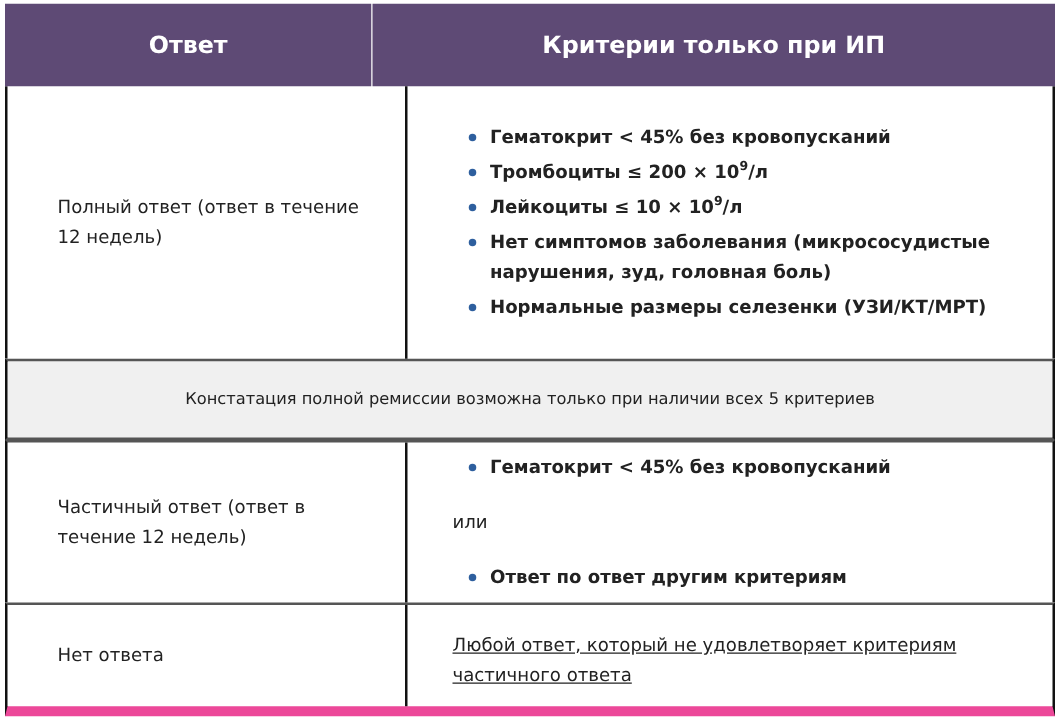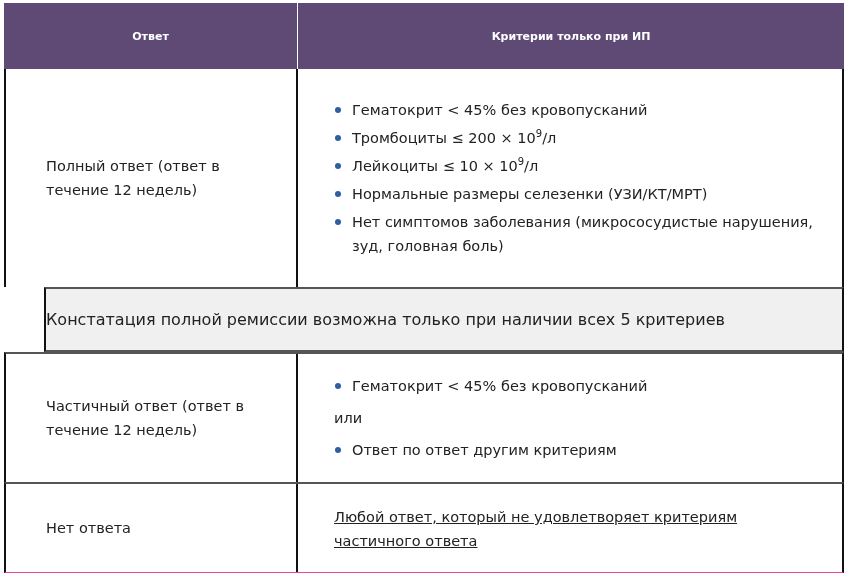--- a/index.html
+++ b/index.html
@@ -21,35 +21,35 @@
       width: 840px;
     }
     .header-row {
       display: flex;
       height: 66px;
     }
     .hcell {
       background: #5e4a75;
       color: #ffffff;
       font-weight: bold;
-      font-size: 11px;
+      font-size: 19px;
       display: flex;
       align-items: center;
       justify-content: center;
     }
     .hcell.col1 { width: 293px; margin-right: 1px; }
     .hcell.col2 { flex: 1; }
     .row {
       display: flex;
       border-left: 2px solid #111;
       border-right: 2px solid #111;
       box-sizing: border-box;
     }
     .row .c1 {
-      width: 292px;
+      width: 320px;
       box-sizing: border-box;
       border-right: 2px solid #111;
       display: flex;
       align-items: center;
       padding-left: 40px;
       padding-right: 20px;
       font-size: 14.5px;
       line-height: 24px;
     }
     .row .c2 {
@@ -58,38 +58,39 @@
       padding-left: 36px;
       padding-right: 20px;
       display: flex;
       flex-direction: column;
       justify-content: center;
       font-size: 14.5px;
       line-height: 24px;
     }
     .row1 { height: 218px; }
     .row2 { height: 130px; border-top: 2px solid #555; }
-    .row3 { height: 91px; border-top: 2px solid #555; border-bottom: 1px solid #ec4899; }
+    .row3 { height: 91px; border-top: 2px solid #555; border-bottom: 8px solid #ec4899; }
     .note {
       height: 65px;
       background: #f0f0f0;
       border: 2px solid #555;
       border-left: 2px solid #111;
       border-right: 2px solid #111;
       box-sizing: border-box;
       display: flex;
       align-items: center;
-      font-size: 16px;
+      justify-content: center;
+      font-size: 13px;
       margin-top: 0;
-      margin-left: 40px;
     }
     ul.crit {
       list-style: none;
-      margin: 0;
+      margin: 12px;
       padding: 0;
+      font-weight: bold;
     }
     ul.crit li {
       position: relative;
       padding-left: 18px;
       margin: 4px 0 4px 0;
     }
     ul.crit li .bullet {
       position: absolute;
       left: 1px;
       top: 9px;
@@ -126,25 +127,25 @@
         <li>
           <span class="bullet"></span>
           <span>Тромбоциты ≤ 200 × 10</span><sup>9</sup><span>/л</span>
         </li>
         <li>
           <span class="bullet"></span>
           <span>Лейкоциты ≤ 10 × 10</span><sup>9</sup><span>/л</span>
         </li>
         <li>
           <span class="bullet"></span>
-          <span>Нормальные размеры селезенки (УЗИ/КТ/МРТ)</span>
+          <span>Нет симптомов заболевания (микрососудистые нарушения, зуд, головная боль)</span>
         </li>
         <li>
           <span class="bullet"></span>
-          <span>Нет симптомов заболевания (микрососудистые нарушения, зуд, головная боль)</span>
+          <span>Нормальные размеры селезенки (УЗИ/КТ/МРТ)</span>
         </li>
       </ul>
     </div>
   </div>
 
   <div class="note">
     <span>Констатация полной ремиссии возможна только при наличии всех 5 критериев</span>
   </div>
 
   <div class="row row2">

